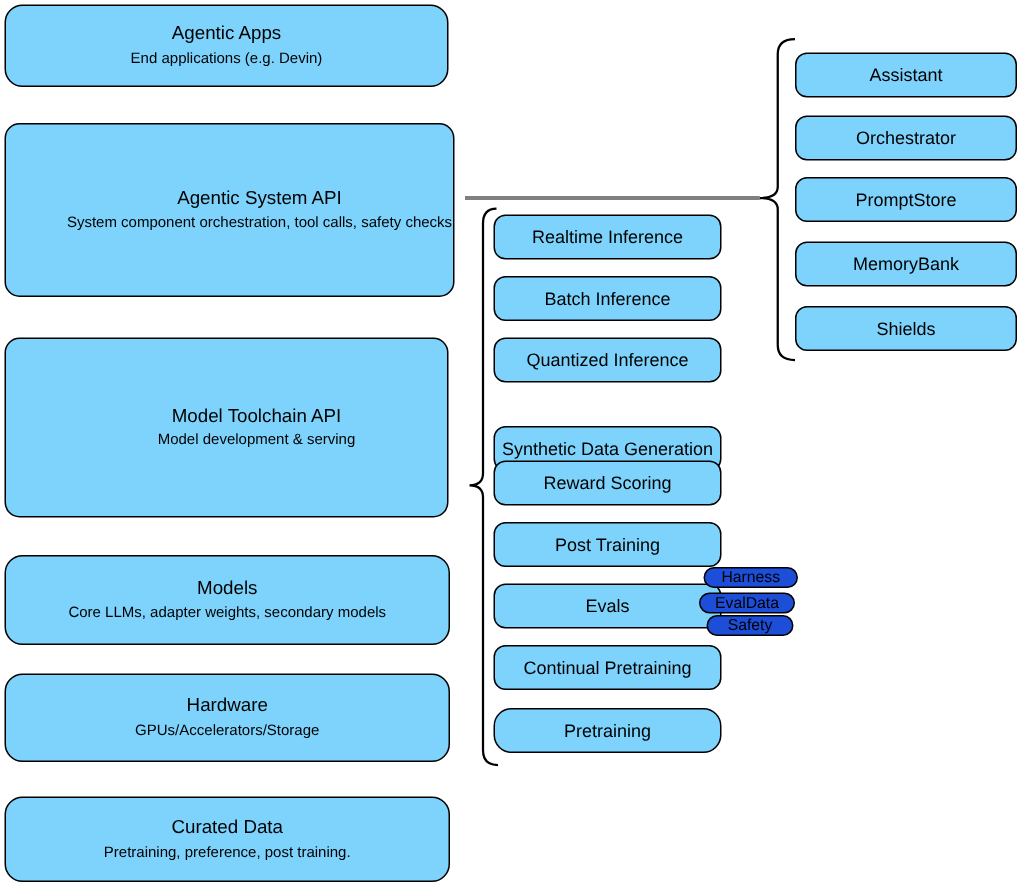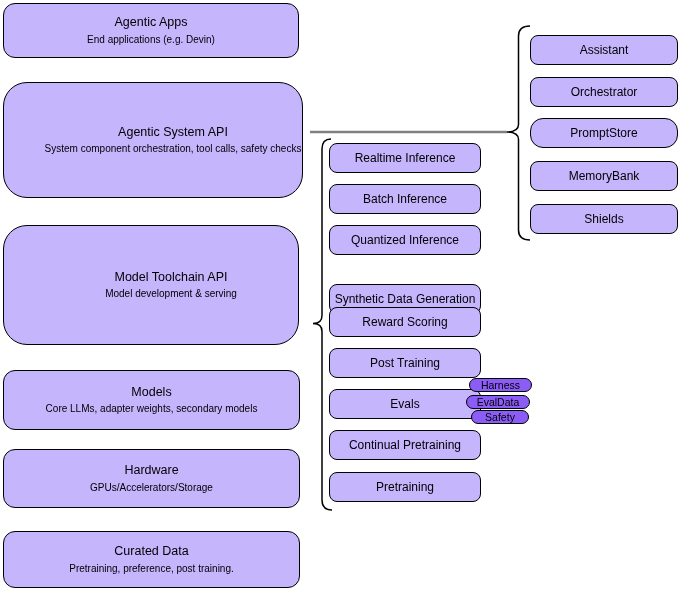--- a/index.html
+++ b/index.html
@@ -13,38 +13,38 @@
     overflow: hidden;
   }
   .overlay {
     position: absolute;
     left: 0; top: 0;
     width: 682px; height: 591px;
     pointer-events: none;
   }
   .node {
     position: absolute;
-    background: #c4b5fd;
+    background: #7dd3fc;
     border: 1.4px solid #000000;
     box-sizing: border-box;
     display: flex;
     flex-direction: column;
     align-items: center;
     justify-content: center;
     text-align: center;
   }
   .r12 { border-radius: 12px; }
-  .r28 { border-radius: 24px; padding-left: 40px; }
+  .r28 { border-radius: 10px; padding-left: 40px; }
   .r8  { border-radius: 8px; }
   .big-title { font-size: 12.5px; line-height: 1.15; }
   .big-subtitle { font-size: 10px; line-height: 1.2; margin-top: 4px; white-space: nowrap; }
   .small-label { font-size: 12px; line-height: 1; white-space: nowrap; }
   .pill {
     position: absolute;
-    background: #8b5cf6;
+    background: #1d4ed8;
     border: 1.4px solid #000000;
     border-radius: 999px;
     box-sizing: border-box;
     display: flex;
     align-items: center;
     justify-content: center;
     font-size: 10.5px;
     line-height: 1;
     z-index: 3;
   }
@@ -108,41 +108,41 @@
   </div>
   <div class="node r8 mid" style="left:329px; top:389px; width:152px; height:30px;">
     <div class="small-label">Evals</div>
   </div>
   <div class="node r8 mid" style="left:329px; top:348px; width:152px; height:30px;">
     <div class="small-label">Post Training</div>
   </div>
   <div class="node r8 mid" style="left:329px; top:430px; width:152px; height:30px;">
     <div class="small-label">Continual Pretraining</div>
   </div>
-  <div class="node r8 mid" style="left:329px; top:472px; width:152px; height:30px;">
+  <div class="node r8 mid" style="left:329px; top:472px; width:152px; height:30px;border-radius:12px;">
     <div class="small-label">Pretraining</div>
   </div>
 
   <div class="pill" style="left:469px; top:378px; width:63px; height:14px;">
     <span>Harness</span>
   </div>
   <div class="pill" style="left:466px; top:395px; width:64px; height:14px;">
     <span>EvalData</span>
   </div>
   <div class="pill" style="left:471px; top:410px; width:58px; height:14px;">
     <span>Safety</span>
   </div>
 
   <div class="node r8" style="left:530px; top:35px; width:148px; height:30px;">
     <div class="small-label">Assistant</div>
   </div>
   <div class="node r8" style="left:530px; top:77px; width:148px; height:30px;text-align:right;">
     <div class="small-label">Orchestrator</div>
   </div>
-  <div class="node r8" style="left:530px; top:118px; width:148px; height:30px;border-radius:13px;">
+  <div class="node r8" style="left:530px; top:118px; width:148px; height:30px;">
     <div class="small-label">PromptStore</div>
   </div>
   <div class="node r8" style="left:530px; top:161px; width:148px; height:30px;align-items:center;">
     <div class="small-label">MemoryBank</div>
   </div>
   <div class="node r8" style="left:530px; top:204px; width:148px; height:30px;">
     <div class="small-label">Shields</div>
   </div>
 
 </div>

